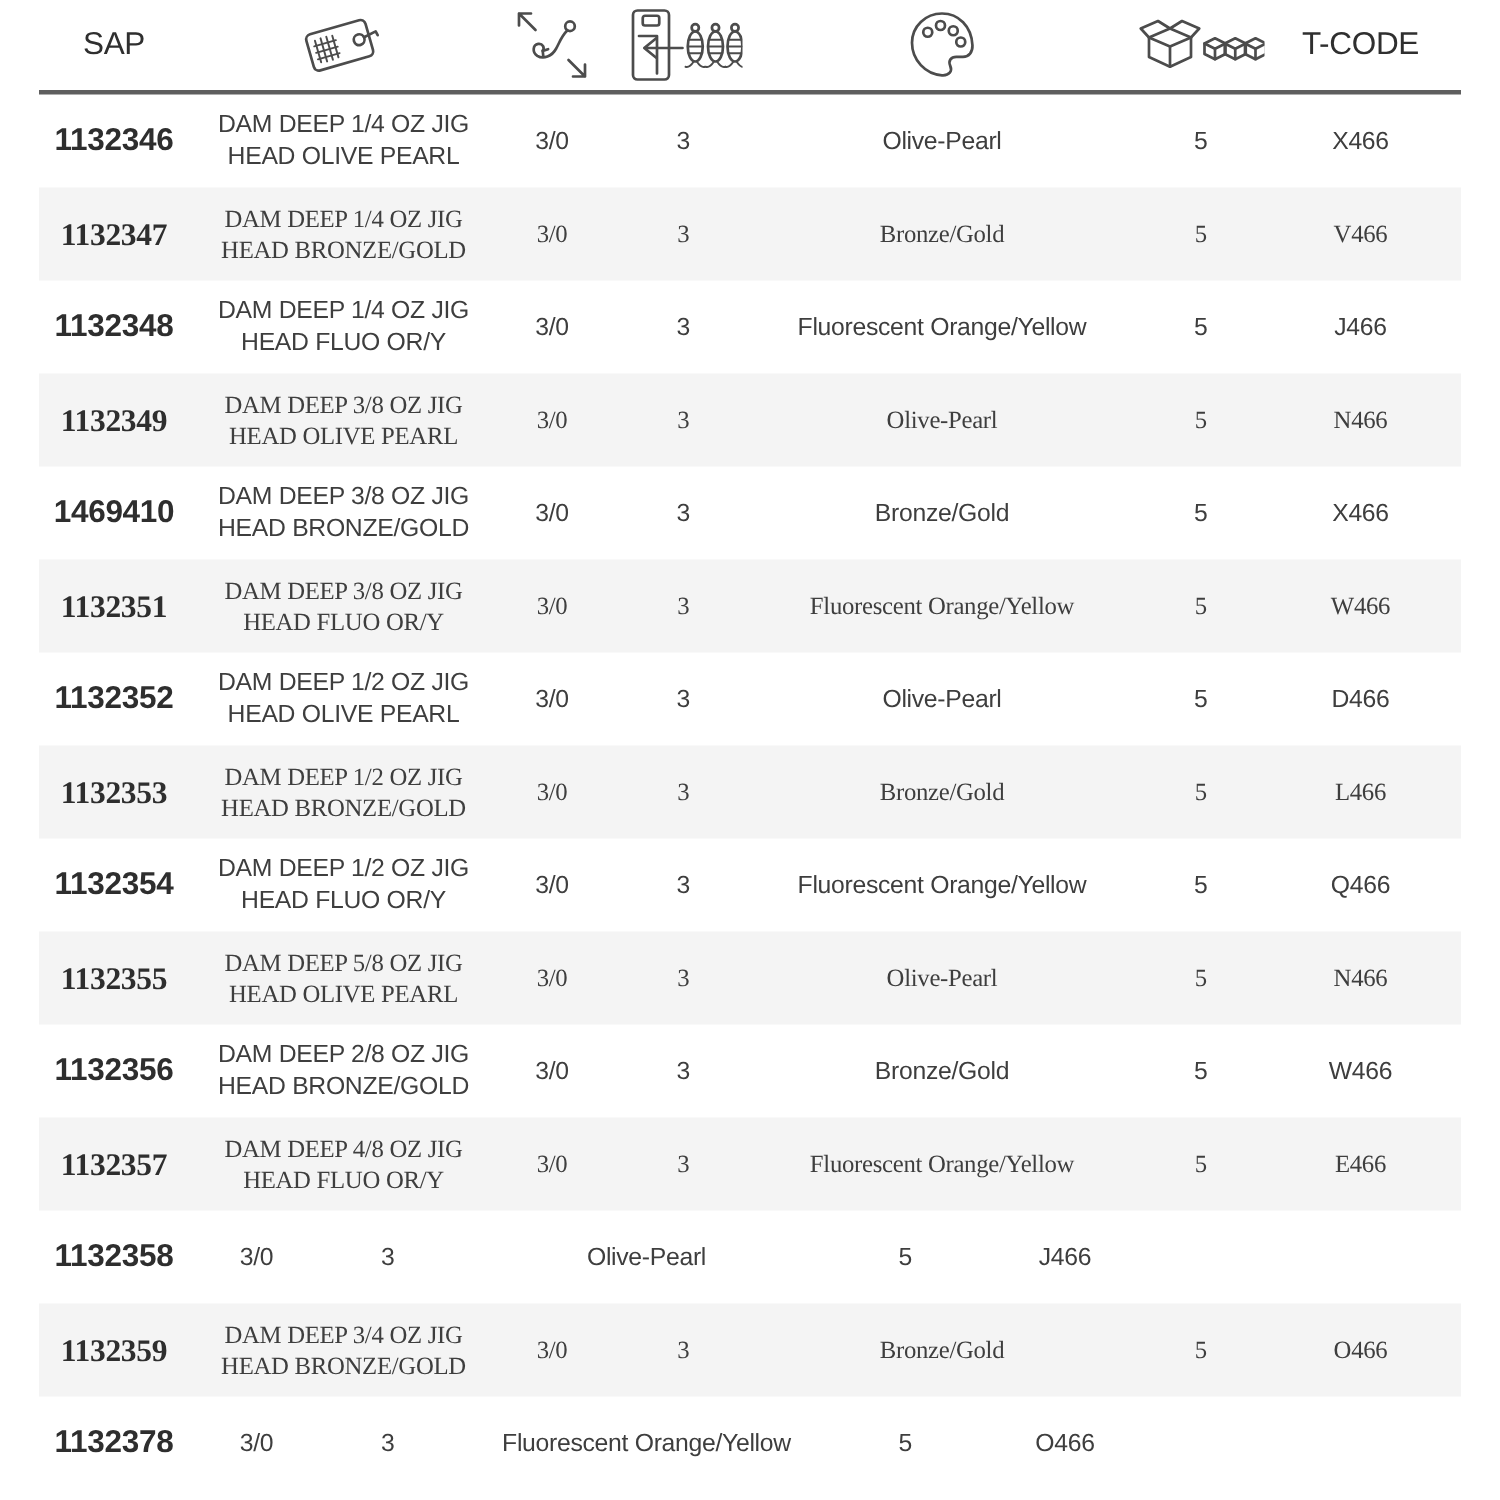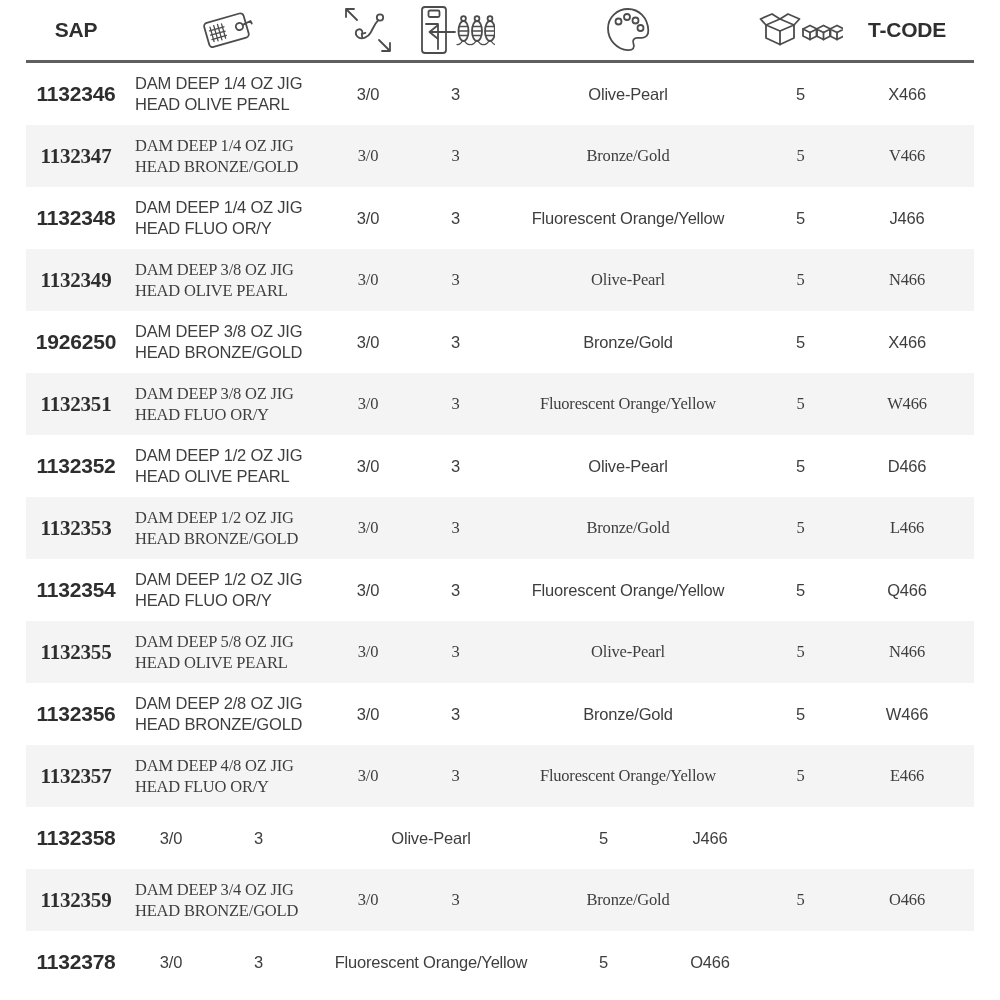--- a/index.html
+++ b/index.html
@@ -16,28 +16,28 @@
     width:1000px;height:1000px;overflow:hidden;
     background:var(--background);
     font-family:"Liberation Sans",sans-serif;
     color:var(--text);
   }
   .thead{
     display:flex;align-items:center;
     height:63px;margin:0 26px;
     border-bottom:3px solid var(--header-rule);
   }
-  .thead .cell{font-size:21px;font-weight:700;color:#2f2f2f;}
+  .thead .cell{font-size:21px;font-weight:400;color:#2f2f2f;}
   .rows{}
   .row{display:flex;align-items:center;height:62px;margin:0 26px;}
   .row.stripe{background:var(--row-stripe);font-family:Liberation Serif, serif;}
   .cell{flex:none;text-align:center;font-size:16.5px;letter-spacing:-0.2px;}
   .c-sap{width:100px;}
   .row .c-sap{font-weight:700;font-size:21px;color:var(--sap-text);}
-  .c-desc{width:197px;text-align:left;padding-left:9px;}
+  .c-desc{width:197px;text-align:center;padding-left:9px;}
   .desc{display:inline-block;max-width:182px;line-height:21px;}
   .c-hook{width:90px;}
   .c-qty{width:85px;}
   .c-color{width:260px;}
   .c-carton{width:85px;}
   .c-tcode{width:128px;}
   svg.icon{display:block;margin:0 auto;}
   svg.icon *{fill:none;stroke:var(--icon-stroke);stroke-width:1.8;stroke-linecap:round;stroke-linejoin:round;}
   svg.icon .thin{stroke-width:1.3;}
 </style>
@@ -173,21 +173,21 @@
     <div class="cell c-desc">
       <span class="desc">DAM DEEP 3/8 OZ JIG HEAD OLIVE PEARL</span>
     </div>
     <div class="cell c-hook">3/0</div>
     <div class="cell c-qty">3</div>
     <div class="cell c-color">Olive-Pearl</div>
     <div class="cell c-carton">5</div>
     <div class="cell c-tcode">N466</div>
   </div>
       <div class="row">
-    <div class="cell c-sap">1926250</div>
+    <div class="cell c-sap">1469410</div>
     <div class="cell c-desc">
       <span class="desc">DAM DEEP 3/8 OZ JIG HEAD BRONZE/GOLD</span>
     </div>
     <div class="cell c-hook">3/0</div>
     <div class="cell c-qty">3</div>
     <div class="cell c-color">Bronze/Gold</div>
     <div class="cell c-carton">5</div>
     <div class="cell c-tcode">X466</div>
   </div>
       <div class="row stripe">

